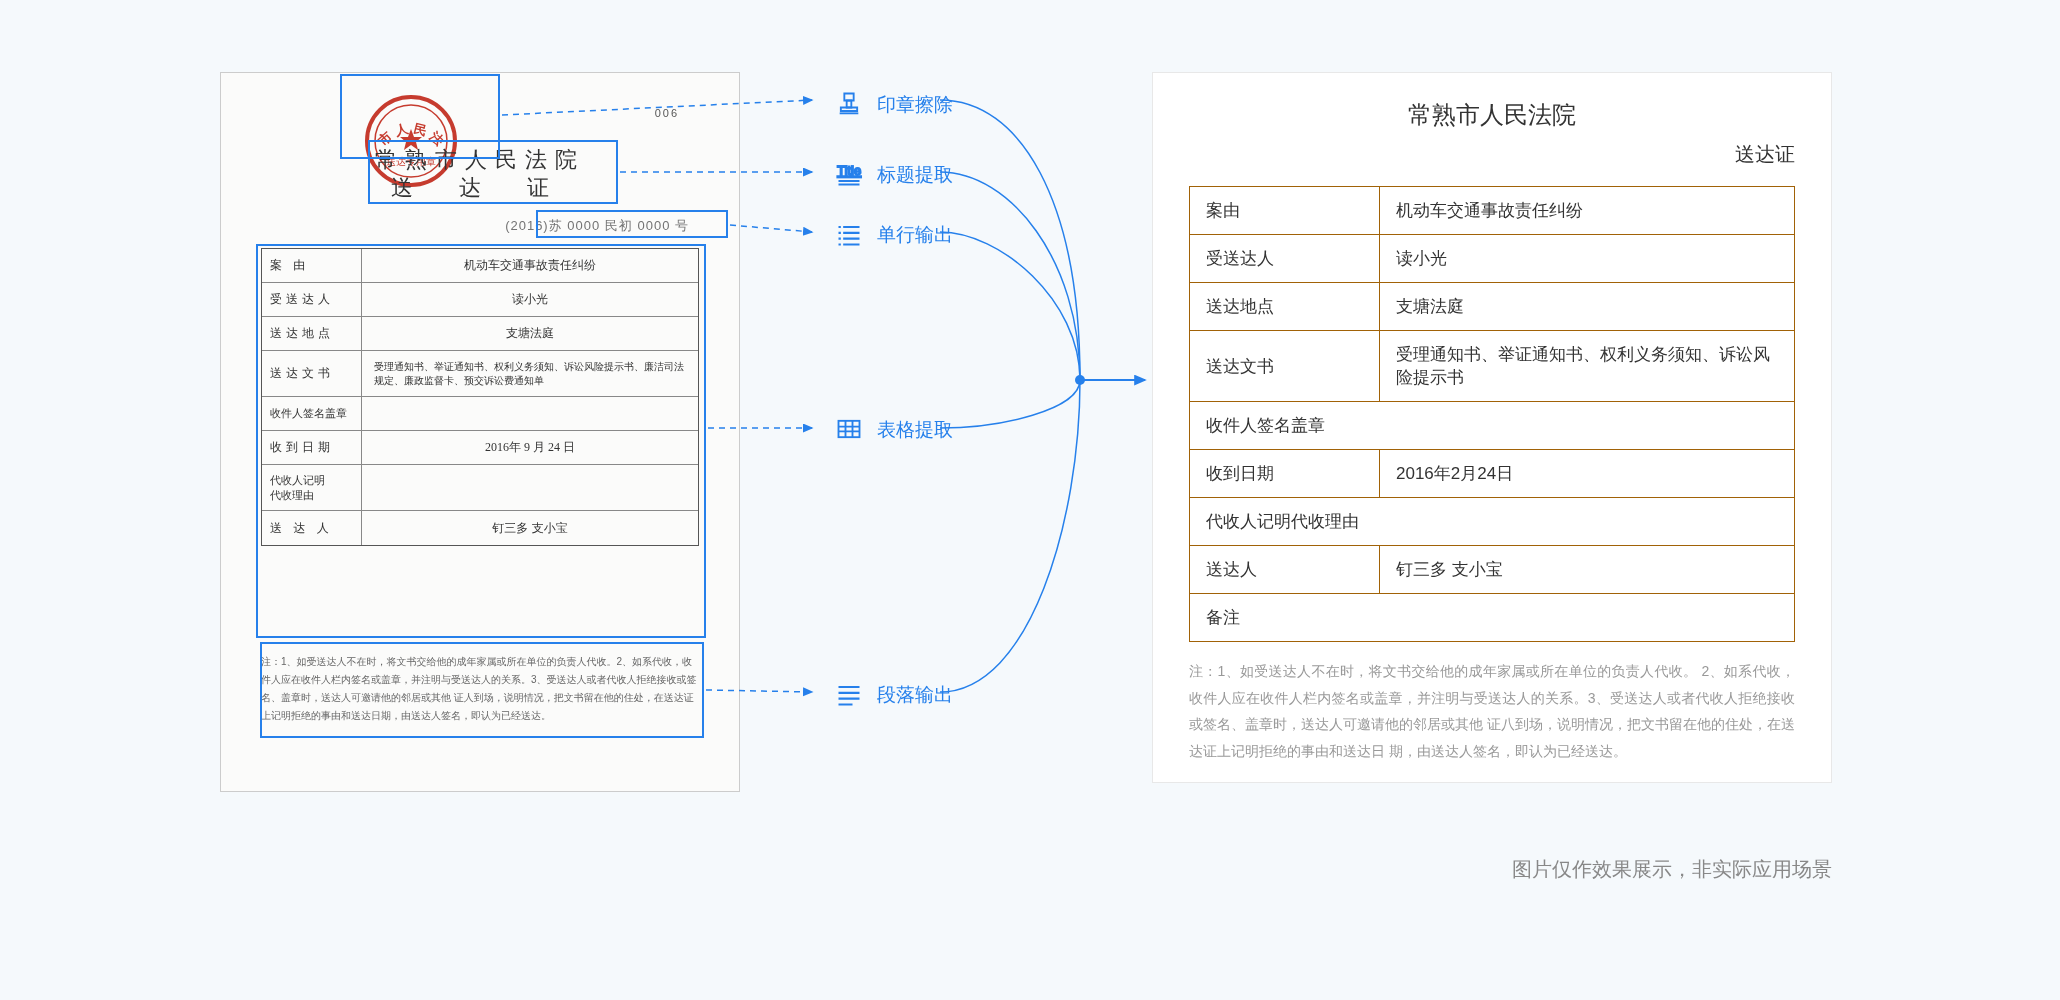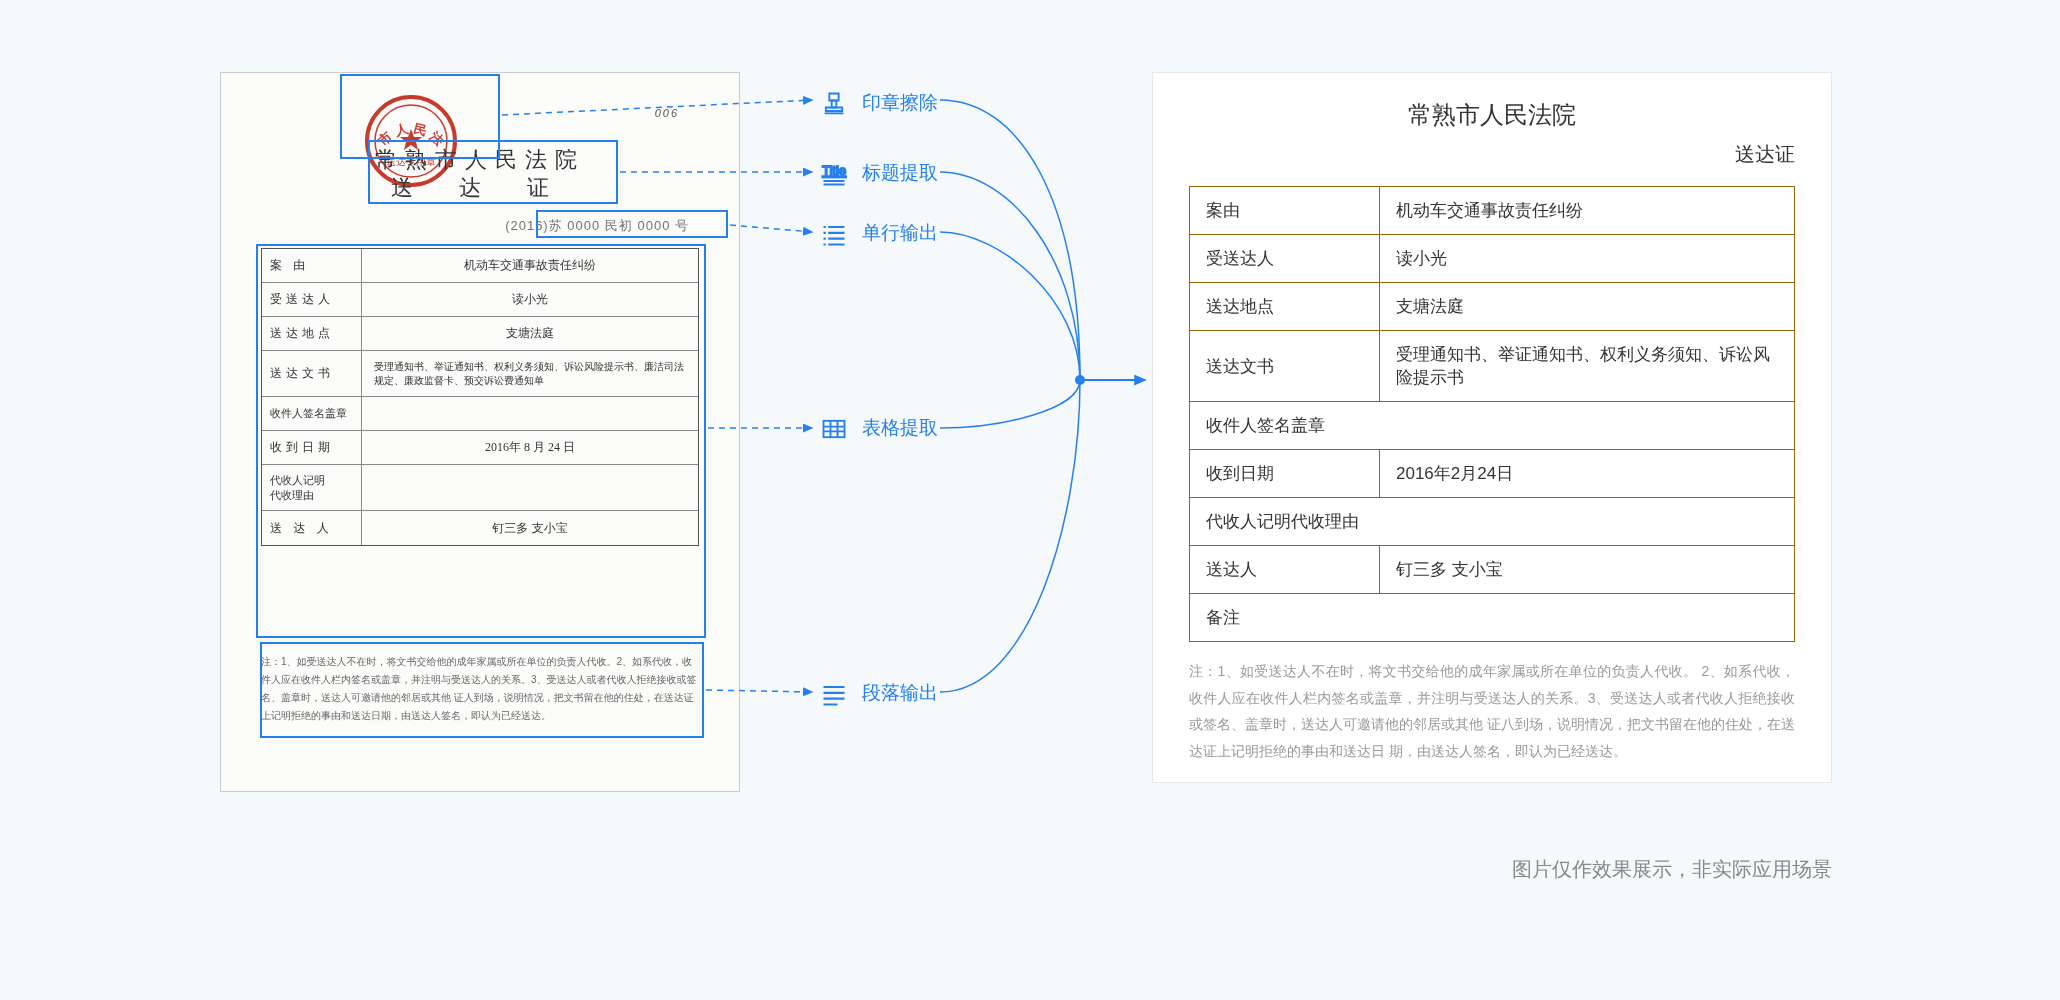--- a/index.html
+++ b/index.html
@@ -36,21 +36,20 @@
   height: 100px;
 }
 .scanned-doc .stamp svg { width: 100%; height: 100%; }
 .doc-num-small {
   position: absolute;
   right: 60px;
   top: 34px;
   font-size: 11px;
   color: #555;
   letter-spacing: 2px;
-  font-style: italic;
 }
 .scanned-title {
   position: absolute;
   left: 50%;
   transform: translateX(-50%);
   top: 72px;
   text-align: center;
   color: #333;
   font-size: 22px;
   letter-spacing: 8px;
@@ -137,26 +136,26 @@
 
 .labels-col {
   position: absolute;
   left: 820px;
   top: 90px;
   width: 180px;
 }
 .label-item {
   position: absolute;
   display: flex;
-  align-items: flex-start;
+  align-items: flex-end;
   gap: 14px;
   color: #2680eb;
   font-size: 19px;
 }
-.label-item .icon { width: 28px; height: 28px; display:flex; align-items:center; justify-content:center; }
+.label-item .icon { width: 28px; height: 28px; display:flex; align-items:center; justify-content:center;margin-left:15px; }
 .li-stamp { top: 0px; }
 .li-title { top: 70px; }
 .li-line  { top: 130px; }
 .li-table { top: 325px; }
 .li-para  { top: 590px; }
 
 
 .output-card {
   position: absolute;
   left: 1152px;
@@ -256,21 +255,21 @@
       <div class="row tall">
           <div class="lbl">送达文书</div>
           <div class="val left" style="font-size:10px">受理通知书、举证通知书、权利义务须知、诉讼风险提示书、廉洁司法规定、廉政监督卡、预交诉讼费通知单</div>
         </div>
       <div class="row">
           <div class="lbl" style="letter-spacing:0; font-size:11px">收件人签名盖章</div>
           <div class="val"></div>
         </div>
       <div class="row">
           <div class="lbl">收到日期</div>
-          <div class="val" style="font-family:cursive">2016年  8 月  24 日</div>
+          <div class="val" style="font-family:cursive">2016年  9 月  24 日</div>
         </div>
       <div class="row tall">
           <div class="lbl" style="letter-spacing:0; font-size:11px; white-space:pre-line">代收人记明
 代收理由</div>
           <div class="val"></div>
         </div>
       <div class="row">
           <div class="lbl">送 达 人</div>
           <div class="val">钉三多 支小宝</div>
         </div>

